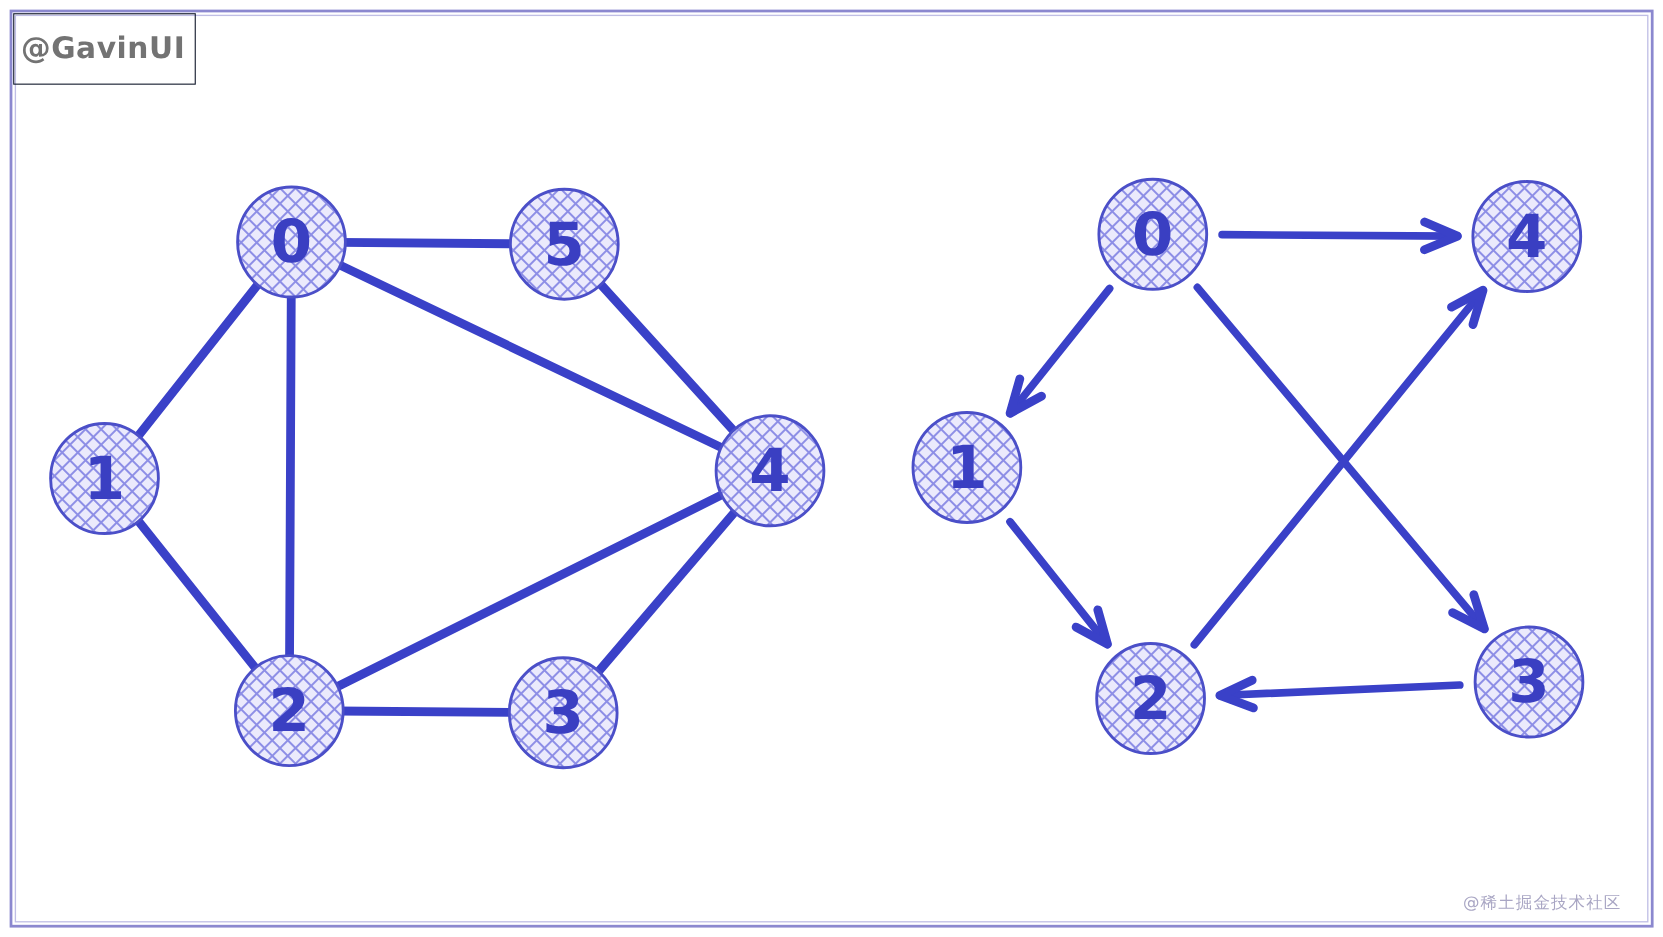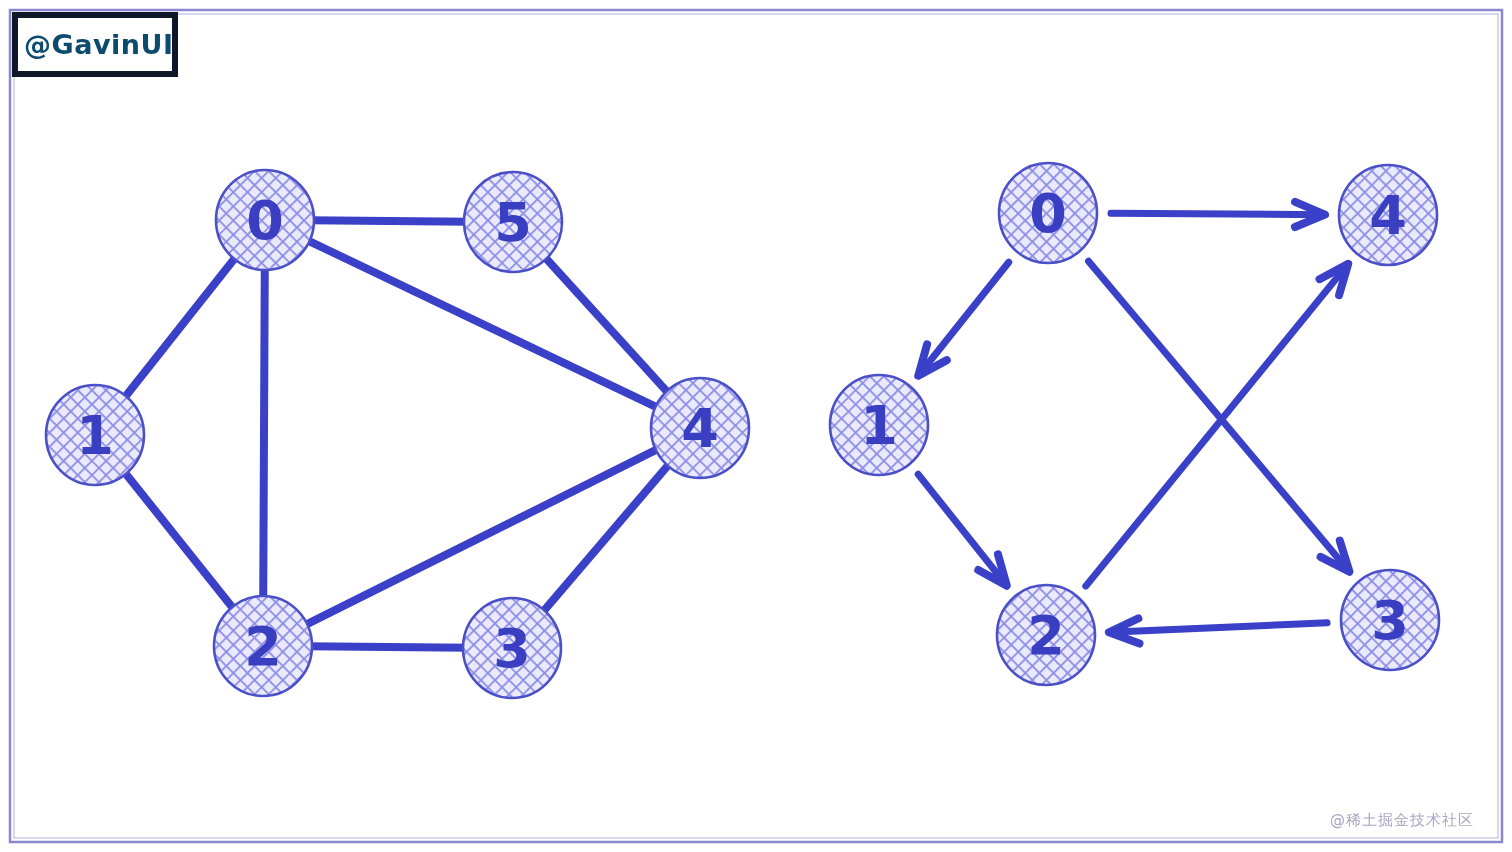--- a/index.html
+++ b/index.html
@@ -30,22 +30,22 @@
     position: absolute;
     left: 12px;
     top: 12px;
     width: 166px;
     height: 65px;
     display: flex;
     align-items: center;
     justify-content: flex-start;
     box-sizing: border-box;
     padding-left: 6px;
-    border: 6px solid #0f172a;
-    color: #0c4a6e;
+    border: 1px solid #0f172a;
+    color: #737373;
     font-size: 27px;
     letter-spacing: 0.5px;
     font-family: "DejaVu Sans", sans-serif;
     font-weight: 600;
   }
   .wm-bottom {
     position: absolute;
     right: 38px;
     bottom: 22px;
     color: #a9a6c4;

